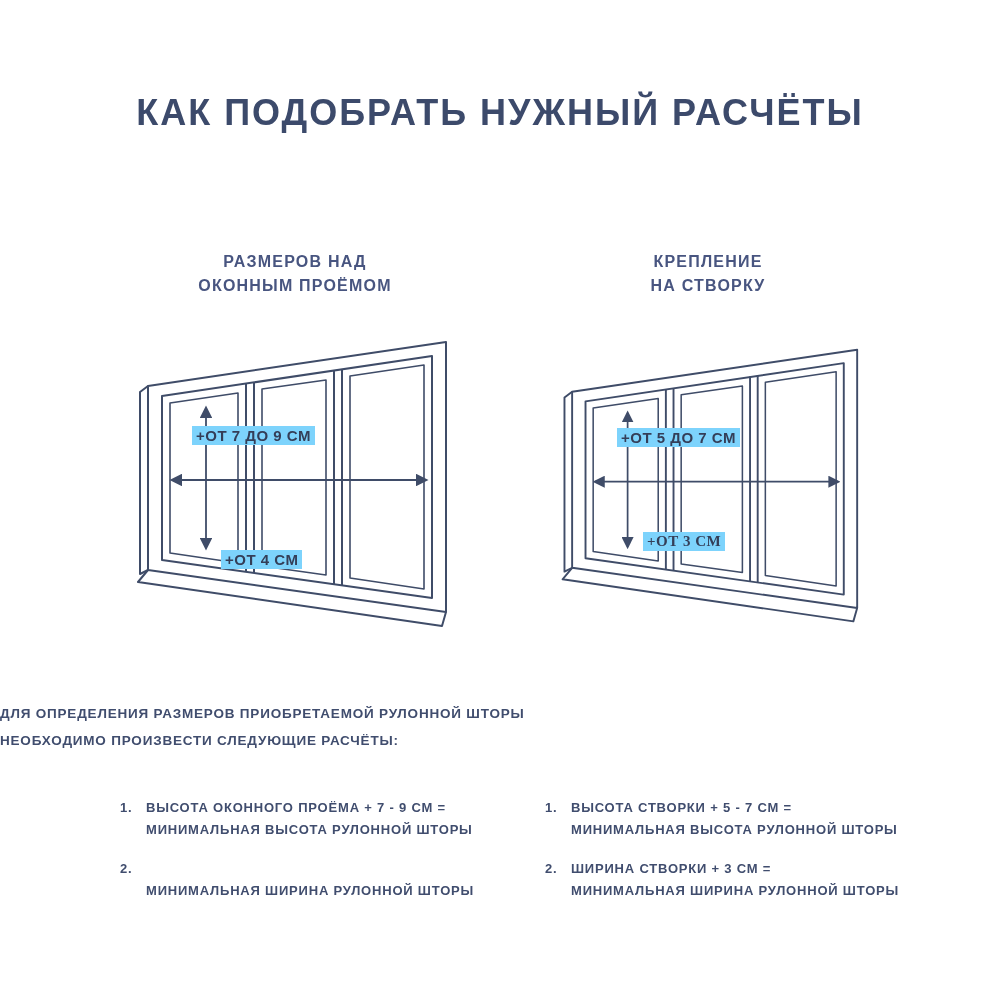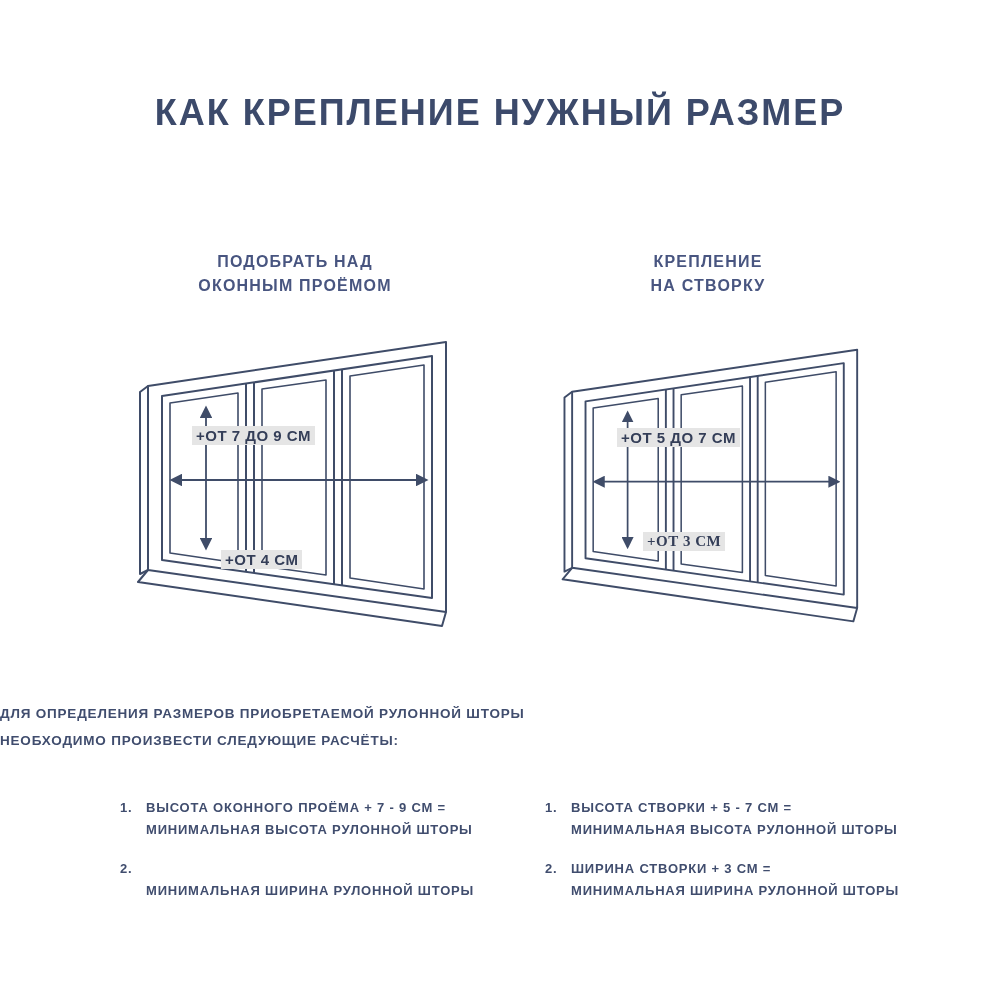--- a/index.html
+++ b/index.html
@@ -15,21 +15,21 @@
     position:absolute; width:330px; text-align:center;
     font-weight:bold; font-size:16px; line-height:24px; letter-spacing:1.2px; color:#485580;
   }
   .col-heading.left  { left:130px; top:250px; }
   .col-heading.right { left:543px; top:250px; }
   .window { position:absolute; }
   .window.left  { left:128px; top:330px; width:345px; height:310px; }
   .window.right { left:553px; top:338px; width:330px; height:297px; }
   .window svg { display:block; }
   .measure-label {
-    position:absolute; background:#e5e5e5; white-space:nowrap;
+    position:absolute; background:#7dd3fc; white-space:nowrap;
     font-weight:bold; font-size:15px; letter-spacing:0.5px; color:#343e58; padding:1px 4px;
   }
   .window.left  .h-label { left:64px;  top:96px; }
   .window.left  .w-label { left:93px;  top:202px;margin-top:18px; }
   .window.right .h-label { left:64px;  top:90px; }
   .window.right .w-label { left:90px;  top:194px;font-family:Liberation Serif, serif; }
   .intro {
     position:absolute; top:700px; left:0; width:1000px; text-align:left;
     font-weight:bold; font-size:13.5px; line-height:27px; letter-spacing:0.8px; color:#404d6e;
   }
@@ -42,25 +42,25 @@
     font-weight:bold; font-size:13px; line-height:22px; letter-spacing:0.8px; color:#404d6e;
   }
   .list-item .num { width:26px; flex:none; }
 </style>
 </head>
 <body>
 
 <div class="page">
 
   <div class="title">
-    <div>КАК КРЕПЛЕНИЕ НУЖНЫЙ РАЗМЕР</div>
+    <div>КАК ПОДОБРАТЬ НУЖНЫЙ РАСЧЁТЫ</div>
   </div>
 
   <div class="col-heading left">
-    <div>ПОДОБРАТЬ НАД</div>
+    <div>РАЗМЕРОВ НАД</div>
     <div>ОКОННЫМ ПРОЁМОМ</div>
   </div>
 
   <div class="col-heading right">
     <div>КРЕПЛЕНИЕ</div>
     <div>НА СТВОРКУ</div>
   </div>
 
   <div class="window left">
     <svg width="345" height="310" viewBox="0 0 345 310">

